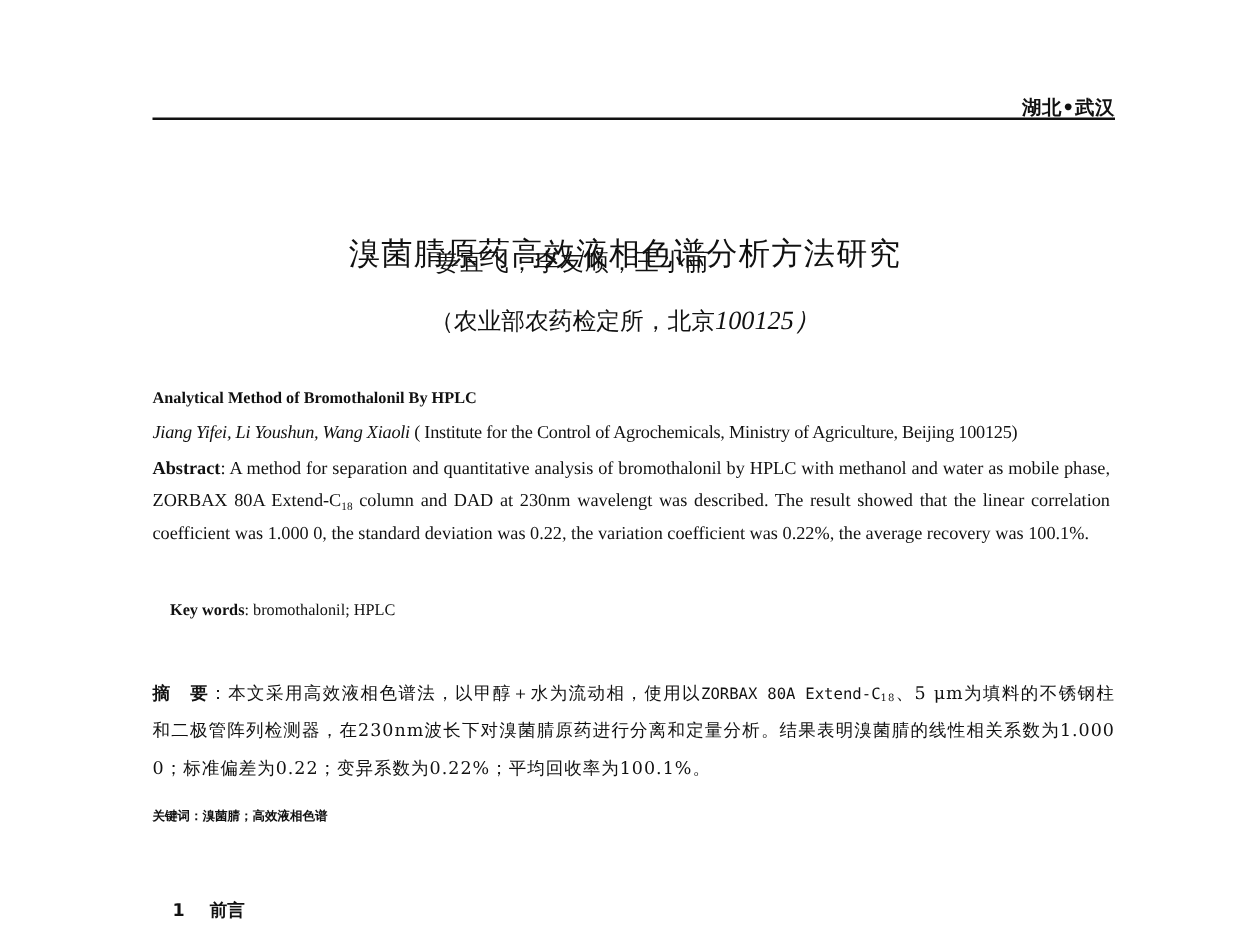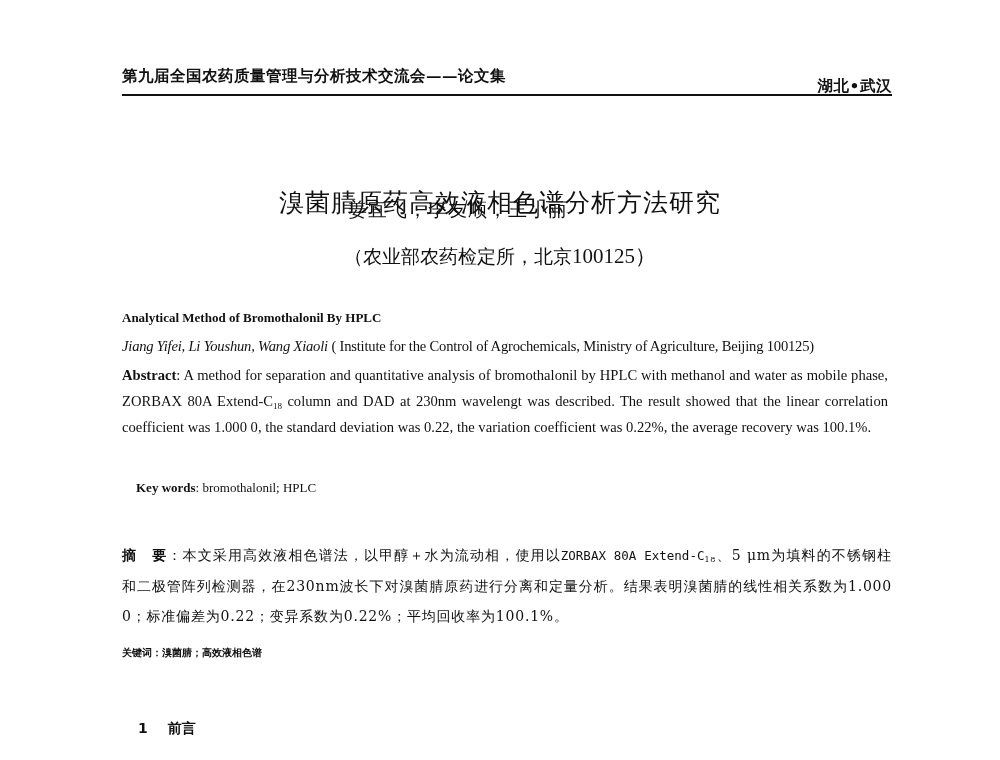--- a/index.html
+++ b/index.html
@@ -63,20 +63,21 @@
       left: 0;
       width: 1000px;
       top: 242px;
       text-align: center;
       font-family: "DejaVu Serif", serif;
       font-size: 19px;
     }
     .affiliation .postcode {
       font-family: "Liberation Serif", serif;
       font-size: 21px;
+      font-style: italic;
     }
     .en-title {
       position: absolute;
       left: 122px;
       top: 310px;
       font-family: "Liberation Serif", serif;
       font-weight: bold;
       font-size: 13px;
     }
     .en-authors {
@@ -140,21 +141,20 @@
       font-family: "DejaVu Sans", sans-serif;
       font-weight: bold;
       font-size: 14px;
     }
     .section-heading .num { margin-right: 20px; }
   </style>
 </head>
 <body>
 
 <div class="running-header">
-  <span class="left">第九届全国农药质量管理与分析技术交流会——论文集</span>
   <span class="right">湖北•武汉</span>
 </div>
 
 <div class="title">溴菌腈原药高效液相色谱分析方法研究</div>
 
 <div class="authors">姜宜飞，李友顺，王小丽</div>
 
 <div class="affiliation">
   <span>（农业部农药检定所，北京</span><span class="postcode">100125）</span>
 </div>

